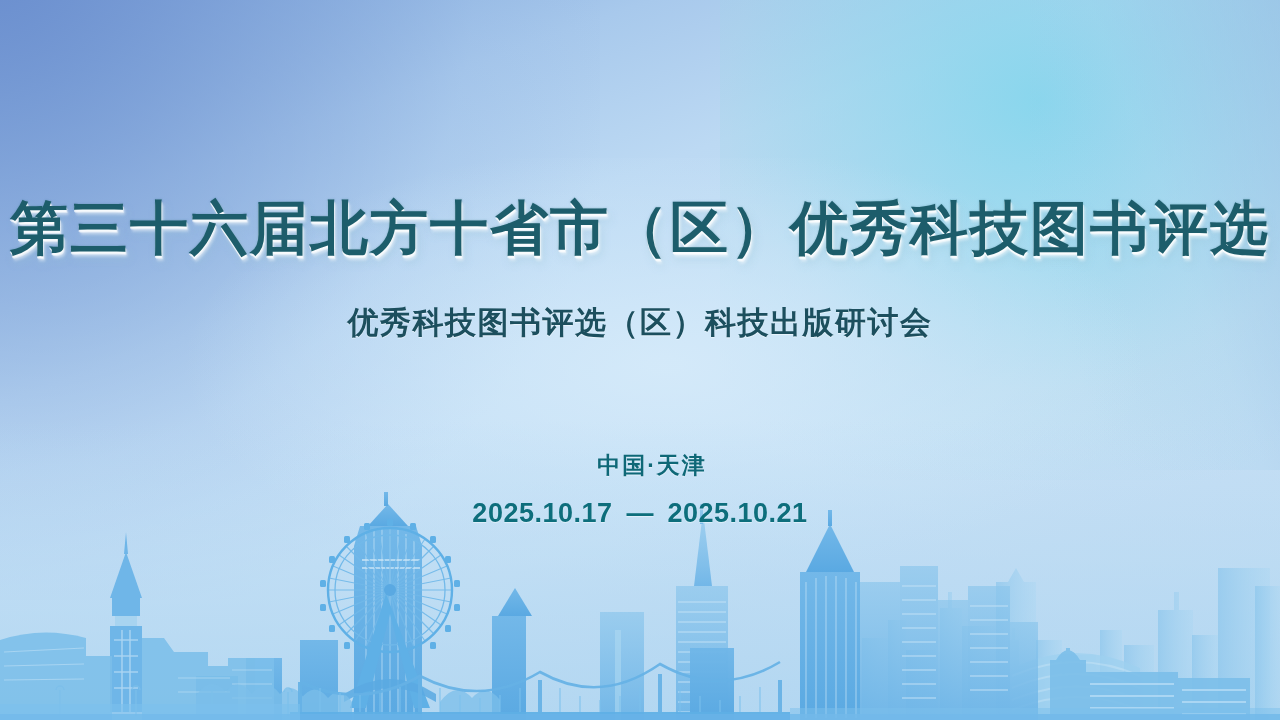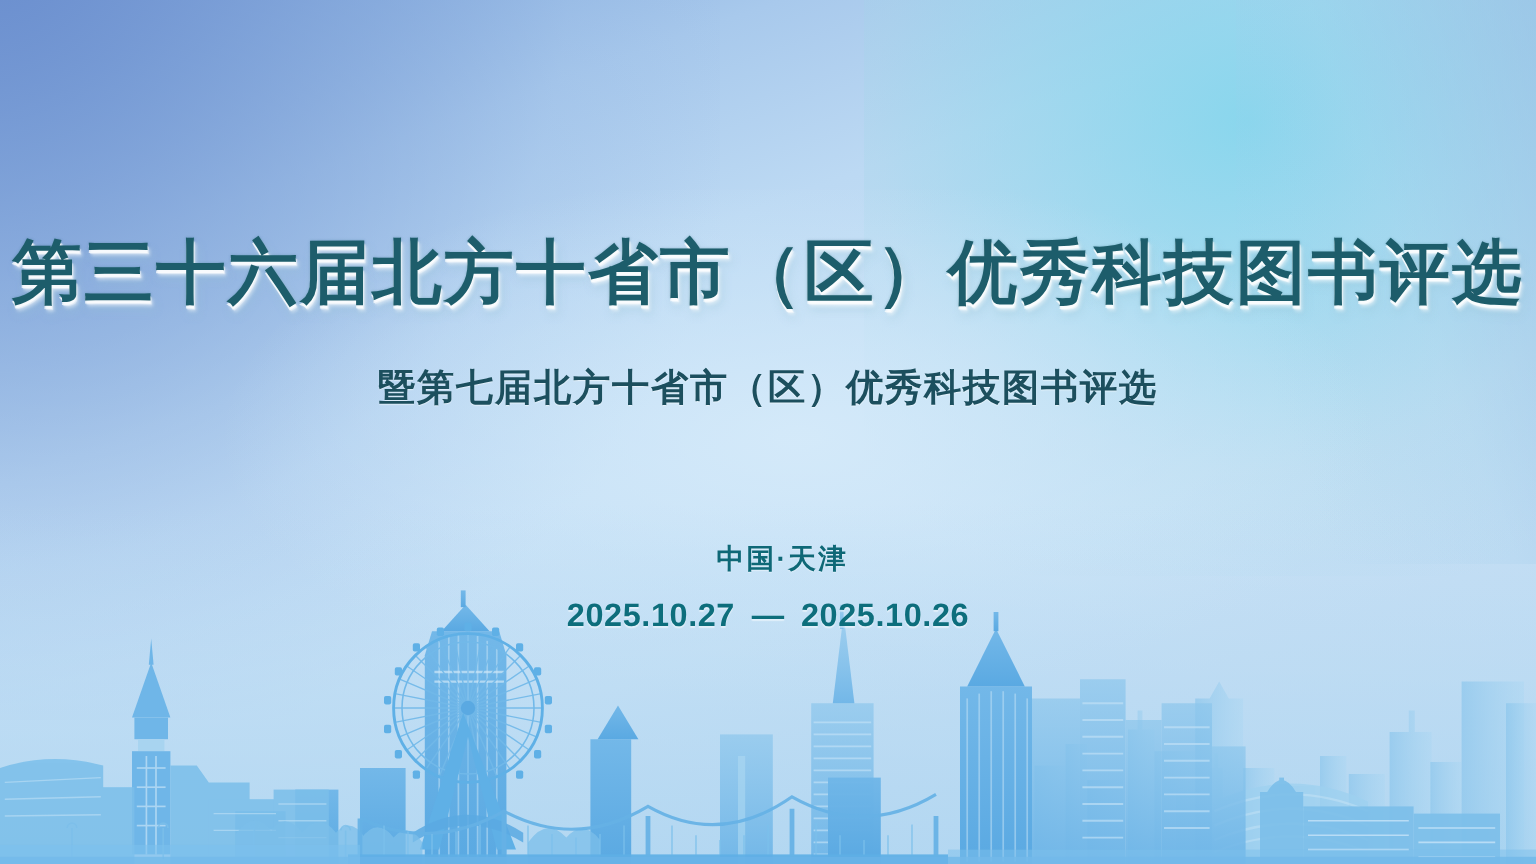--- a/index.html
+++ b/index.html
@@ -476,22 +476,22 @@
         <rect x="0" y="214" width="300" height="16" fill="#7cc0ec" opacity="0.6"></rect>
         <rect x="790" y="218" width="490" height="12" fill="#7cc0ec" opacity="0.5"></rect>
       </g>
     </svg>
   </div>
 
   <div class="content">
 
     <div class="main-title">第三十六届北方十省市（区）优秀科技图书评选</div>
 
-    <div class="sub-title">暨第七届北方十省市（区）优秀科技图书评选</div>
+    <div class="sub-title">优秀科技图书评选（区）科技出版研讨会</div>
 
     <div class="location">中国·天津</div>
 
     <div class="dates">
-      <span>2025.10.27</span><span class="dash">—</span><span>2025.10.26</span>
+      <span>2025.10.17</span><span class="dash">—</span><span>2025.10.21</span>
     </div>
 
   </div>
 </div>
 
 </body></html>

